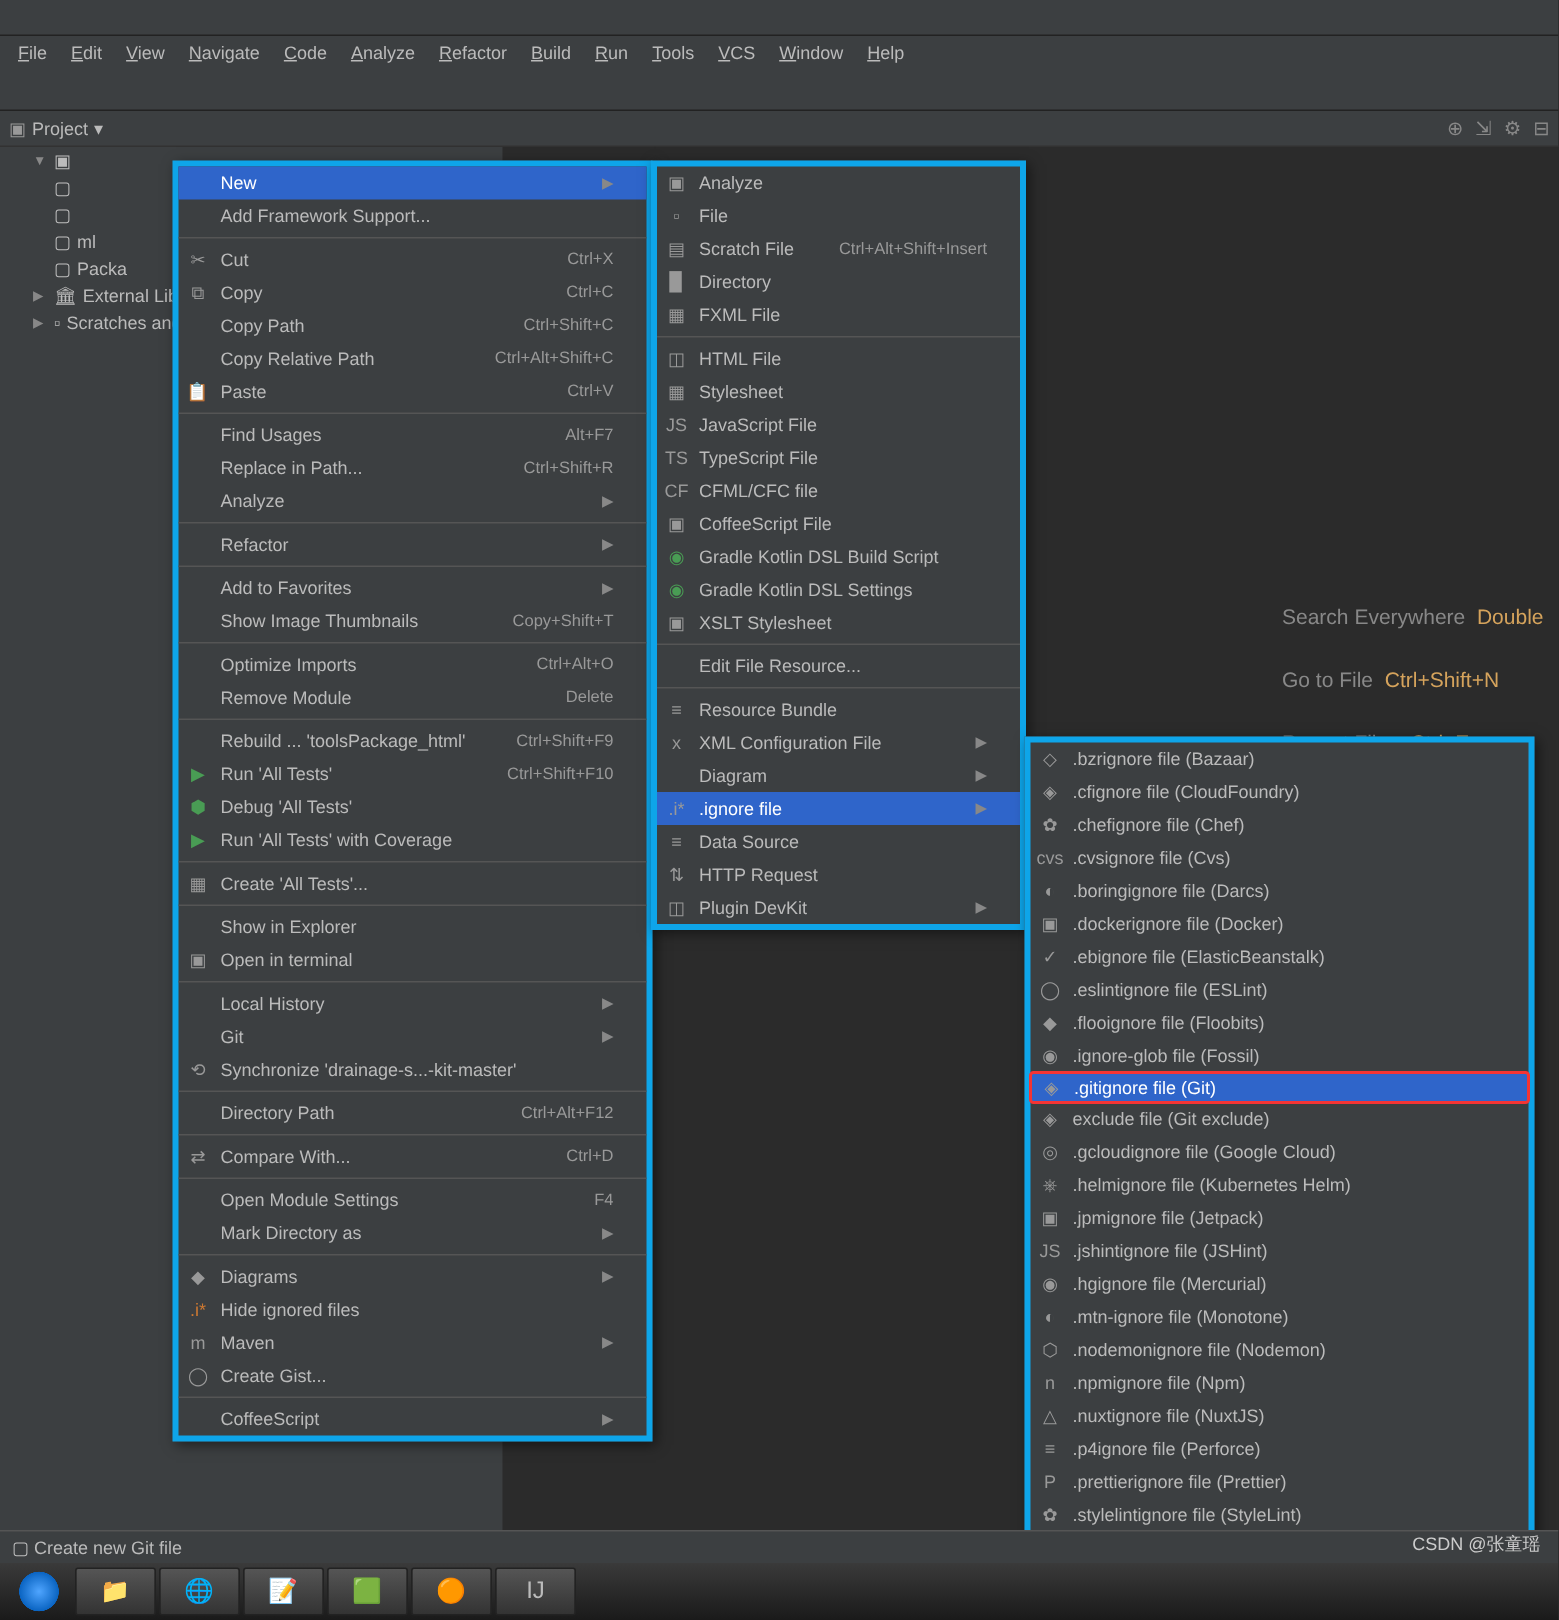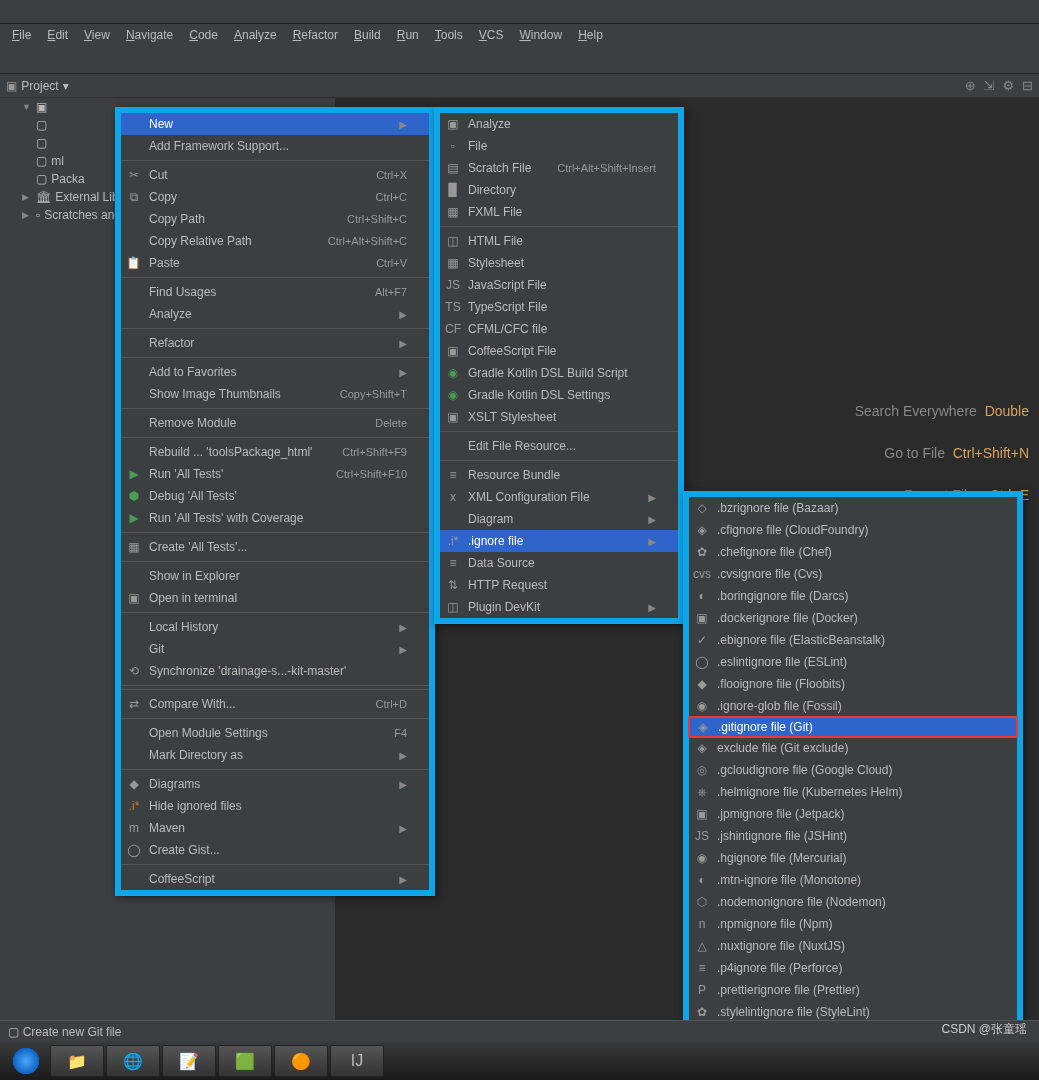--- a/index.html
+++ b/index.html
@@ -9,32 +9,32 @@
 .menubar .mi { padding:2px 8px; cursor:pointer; color:#bbb; }
 .menubar .mi u { text-decoration:underline; }
 .navrow { height:28px; background:#3c3f41; border-bottom:1px solid #222; }
 .toolrow { height:24px; background:#3c3f41; display:flex; align-items:center; padding:0 6px; border-bottom:1px solid #323232; }
 .toolrow .proj { color:#bbb; display:flex; align-items:center; gap:4px; }
 .toolrow .ricons { margin-left:auto; display:flex; gap:8px; color:#888; font-size:13px; }
 .sidebar { position:absolute; left:0; top:98px; width:335px; background:#3c3f41; height:940px; }
 .tree-item { padding:2px 6px 2px 22px; color:#bbb; display:flex; align-items:center; gap:4px; }
 .tree-item.l1 { padding-left:36px; }
 .tree-item .ar { color:#888; font-size:9px; width:10px; }
-.ctx { position:absolute; background:#3c3f41; border:6px solid #0ea5e9; box-shadow:2px 2px 8px rgba(0,0,0,0.5); }
+.ctx { position:absolute; background:#3c3f41; border:4px solid #0ea5e9; box-shadow:2px 2px 8px rgba(0,0,0,0.5); }
 .ctx .row { display:flex; align-items:center; height:22px; padding:0 22px 0 28px; color:#bbb; position:relative; cursor:pointer; white-space:nowrap; }
 .ctx .row.hl { background:#2f65ca; color:#fff; }
 .ctx .row.hl2 { background:#2f65ca; color:#fff; border:2px solid #f43434; margin:-1px; border-radius:3px; }
 .ctx .row .ic { position:absolute; left:5px; width:16px; height:16px; display:flex; align-items:center; justify-content:center; font-size:12px; }
 .ctx .row .sc { margin-left:auto; padding-left:24px; color:#999; font-size:11px; }
 .ctx .row .sub { margin-left:auto; padding-left:24px; color:#888; font-size:10px; }
 .ctx .sep { height:1px; background:#555; margin:3px 0; }
 .ctx1 { left:115px; top:107px; width:320px; }
 .ctx2 { left:434px; top:107px; width:250px; }
 .ctx3 { left:683px; top:491px; width:340px; }
-.editor-tips { position:absolute; right:10px; top:390px; color:#888; font-size:14px; line-height:42px; text-align:right; }
+.editor-tips { position:absolute; right:10px; top:390px; color:#888; font-size:14px; line-height:42px; text-align:left; }
 .editor-tips .lk { color:#d5a35c; }
 .iconc { color:#999; }
 .grn { color:#499c54; }
 .org { color:#cc7832; }
 .statusbar { position:absolute; left:0; bottom:38px; height:22px; width:100%; background:#3c3f41; border-top:1px solid #555; display:flex; align-items:center; padding:0 8px; color:#bbb; }
 .watermark { position:absolute; right:12px; bottom:42px; color:#ccc; font-size:12px; z-index:40;margin-left:33px; }
 .taskbar { position:absolute; left:0; bottom:0; height:38px; width:100%; background:linear-gradient(#3a3a3a,#1a1a1a); display:flex; align-items:center; padding:0 4px; gap:2px; }
 .taskbar .tb { width:54px; height:32px; background:linear-gradient(#555,#333); border:1px solid #222; border-radius:2px; display:flex; align-items:center; justify-content:center; font-size:16px; }
 .taskbar .start { width:44px; height:38px; border:none; background:radial-gradient(circle at 50% 50%,#4fa5ff 0%, #0a64c2 45%, transparent 46%); border-radius:50%; }
 </style>
@@ -122,38 +122,46 @@
       <span class="ic iconc">📋</span>
       <span>Paste</span>
       <span class="sc">Ctrl+V</span>
     </div>
     <div class="sep"></div>
     <div class="row">
       <span>Find Usages</span>
       <span class="sc">Alt+F7</span>
     </div>
     <div class="row">
+      <span>Replace in Path...</span>
+      <span class="sc">Ctrl+Shift+R</span>
+    </div>
+    <div class="row">
       <span>Analyze</span>
       <span class="sub">▶</span>
     </div>
     <div class="sep"></div>
     <div class="row">
       <span>Refactor</span>
       <span class="sub">▶</span>
     </div>
     <div class="sep"></div>
     <div class="row">
       <span>Add to Favorites</span>
       <span class="sub">▶</span>
     </div>
     <div class="row">
       <span>Show Image Thumbnails</span>
       <span class="sc">Copy+Shift+T</span>
     </div>
     <div class="sep"></div>
+    <div class="row">
+      <span>Optimize Imports</span>
+      <span class="sc">Ctrl+Alt+O</span>
+    </div>
     <div class="row">
       <span>Remove Module</span>
       <span class="sc">Delete</span>
     </div>
     <div class="sep"></div>
     <div class="row">
       <span>Rebuild ... 'toolsPackage_html'</span>
       <span class="sc">Ctrl+Shift+F9</span>
     </div>
     <div class="row">
@@ -189,20 +197,24 @@
     </div>
     <div class="row">
       <span>Git</span>
       <span class="sub">▶</span>
     </div>
     <div class="row">
       <span class="ic iconc">⟲</span>
       <span>Synchronize 'drainage-s...-kit-master'</span>
     </div>
     <div class="sep"></div>
+    <div class="row">
+      <span>Directory Path</span>
+      <span class="sc">Ctrl+Alt+F12</span>
+    </div>
     <div class="sep"></div>
     <div class="row">
       <span class="ic iconc">⇄</span>
       <span>Compare With...</span>
       <span class="sc">Ctrl+D</span>
     </div>
     <div class="sep"></div>
     <div class="row">
       <span>Open Module Settings</span>
       <span class="sc">F4</span>

